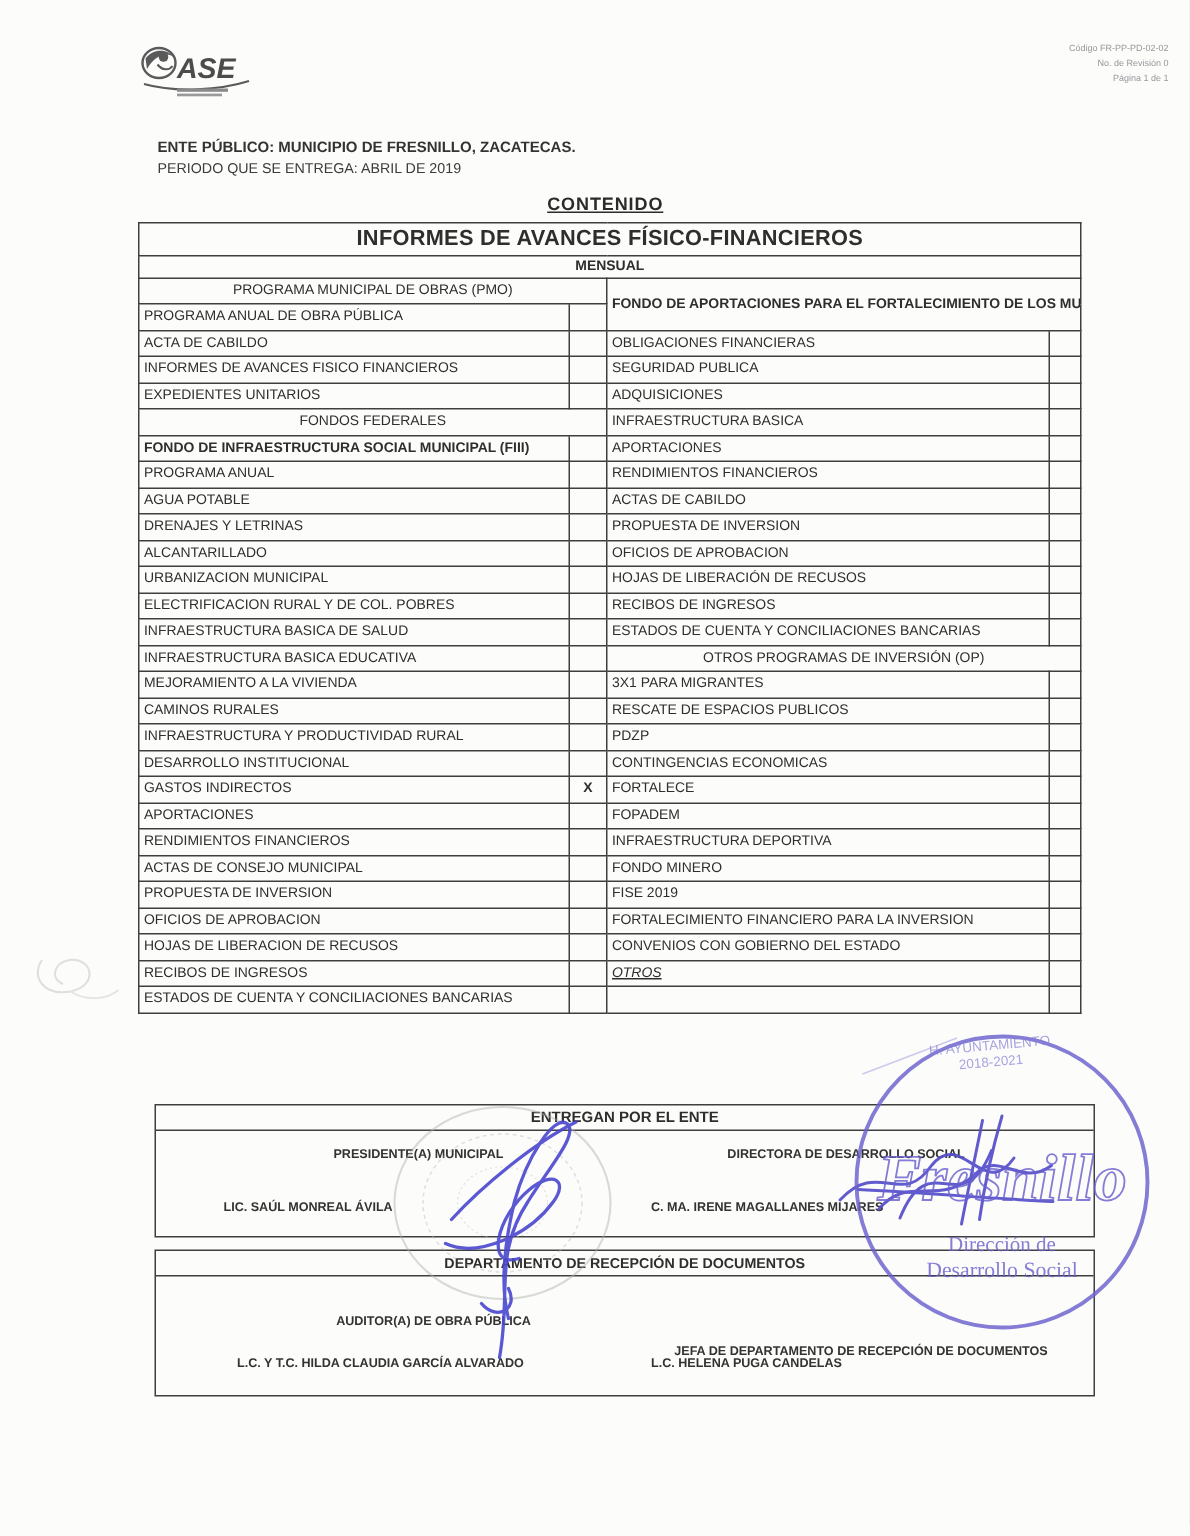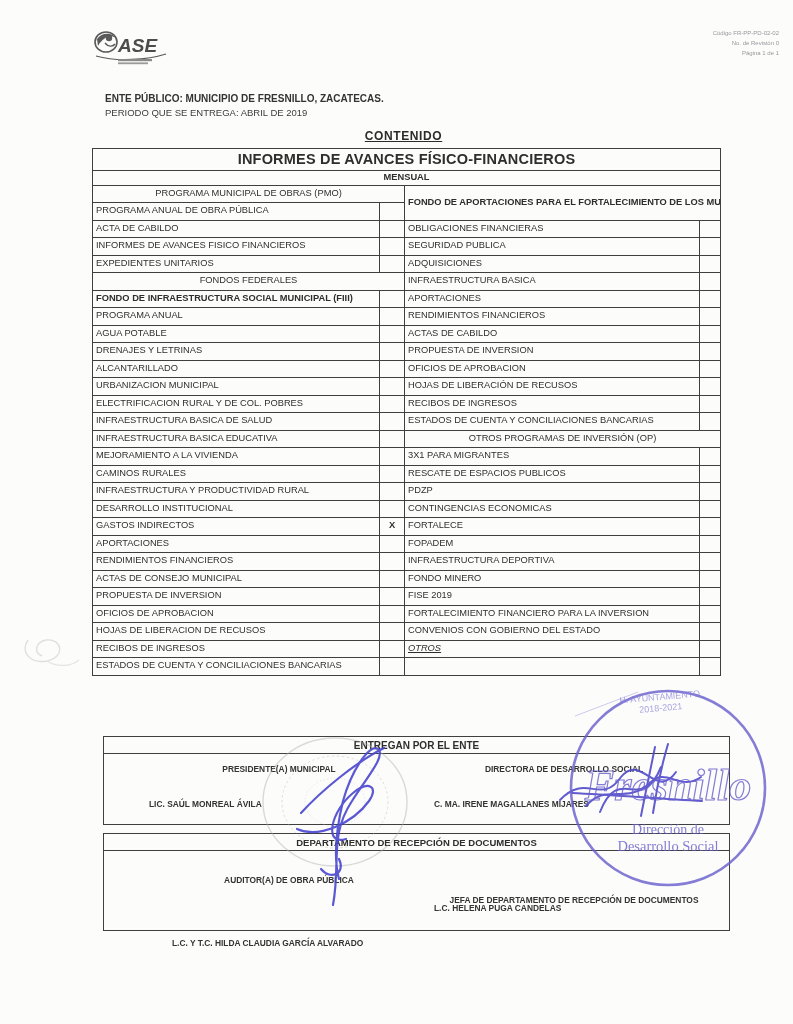--- a/index.html
+++ b/index.html
@@ -263,21 +263,21 @@
     <div class="pname" style="left:45px;top:62px;width:260px;">LIC. SAÚL MONREAL ÁVILA</div>
     <div class="role" style="left:330px;top:27px;width:260px;">DIRECTORA DE DESARROLLO SOCIAL</div>
     <div class="pname" style="left:330px;top:62px;width:260px;">C. MA. IRENE MAGALLANES MIJARES</div>
   </div>
 
   <div class="sig-box box-ase">
     <div class="sig-head">
       <div class="l2">DEPARTAMENTO DE RECEPCIÓN DE DOCUMENTOS</div>
     </div>
     <div class="role" style="left:50px;top:41px;width:270px;">AUDITOR(A) DE OBRA PÚBLICA</div>
-    <div class="pname" style="left:68px;top:69px;width:270px;margin-top:35px;">L.C. Y T.C. HILDA CLAUDIA GARCÍA ALVARADO</div>
+    <div class="pname" style="left:54px;top:69px;width:270px;">L.C. Y T.C. HILDA CLAUDIA GARCÍA ALVARADO</div>
     <div class="role" style="left:330px;top:41px;width:280px;margin-top:20px;">JEFA DE DEPARTAMENTO DE RECEPCIÓN DE DOCUMENTOS</div>
     <div class="pname" style="left:330px;top:69px;width:280px;">L.C. HELENA PUGA CANDELAS</div>
   </div>
 
 
   <svg class="ink" viewBox="0 0 793 1024">
 
     <g opacity="0.55">
       <path d="M28,640 C20,652 30,664 47,661 C66,657 62,638 46,640 C36,642 33,652 42,656" fill="none" stroke="#c9c9c3" stroke-width="1.4"></path>
       <path d="M47,661 C58,668 72,666 79,660" fill="none" stroke="#d2d2cc" stroke-width="1.2"></path>

